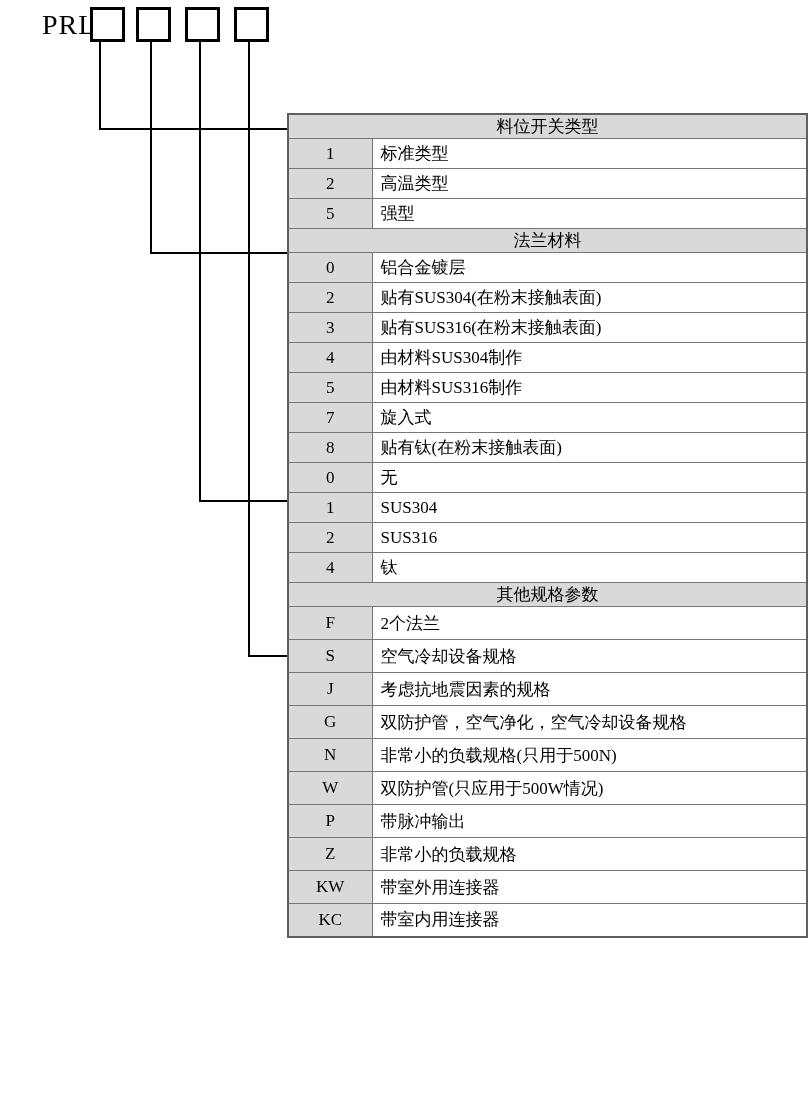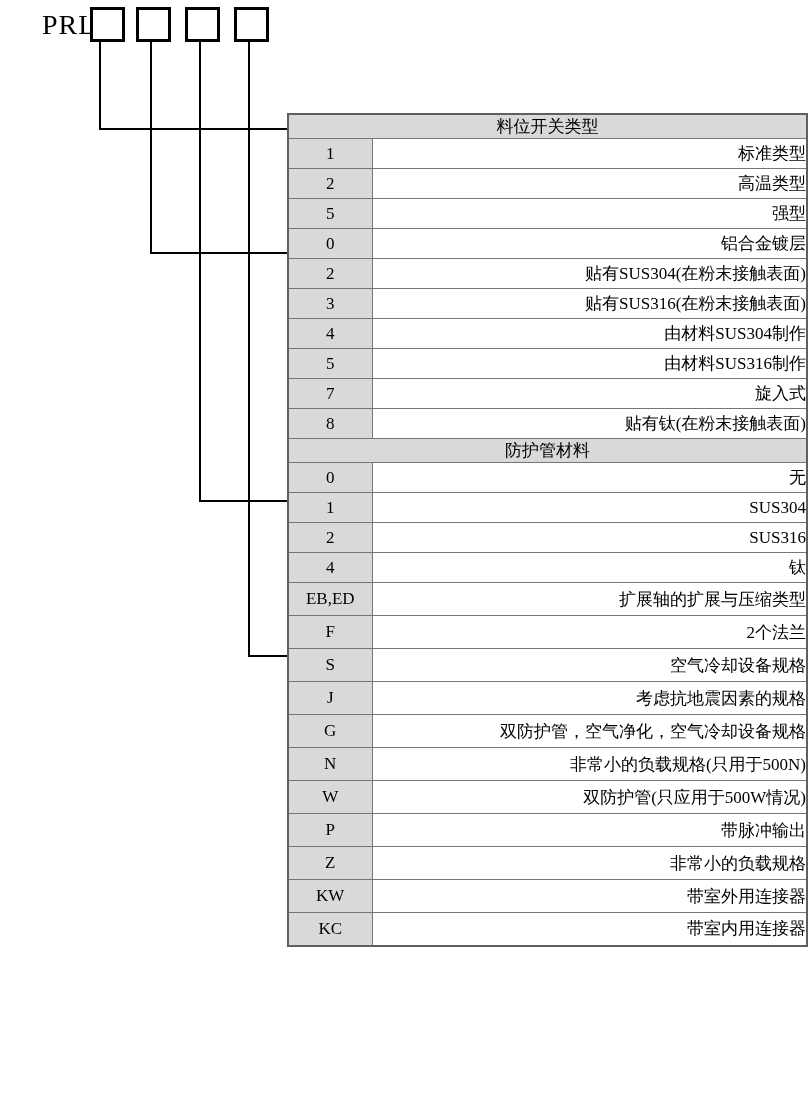--- a/index.html
+++ b/index.html
@@ -67,21 +67,21 @@
     font-size:17px;
   }
   tr.row-s{height:30px;}
   tr.row-l{height:33px;}
   td.code{
     background:var(--code-bg);
     text-align:center;
   }
   td.desc{
     background:#ffffff;
-    text-align:right;
+    text-align:left;
     padding-left:8px;
   }
 </style>
 </head>
 <body>
 
 <div class="page">
 
   <div class="prl-label">
     <span>PRL</span>
@@ -118,20 +118,23 @@
       </tr>
       <tr class="row-s">
         <td class="code">2</td>
         <td class="desc">高温类型</td>
       </tr>
       <tr class="row-s">
         <td class="code">5</td>
         <td class="desc">强型</td>
       </tr>
 
+      <tr class="hdr">
+        <td colspan="2">法兰材料</td>
+      </tr>
       <tr class="row-s">
         <td class="code">0</td>
         <td class="desc">铝合金镀层</td>
       </tr>
       <tr class="row-s">
         <td class="code">2</td>
         <td class="desc">贴有SUS304(在粉末接触表面)</td>
       </tr>
       <tr class="row-s">
         <td class="code">3</td>
@@ -147,43 +150,39 @@
       </tr>
       <tr class="row-s">
         <td class="code">7</td>
         <td class="desc">旋入式</td>
       </tr>
       <tr class="row-s">
         <td class="code">8</td>
         <td class="desc">贴有钛(在粉末接触表面)</td>
       </tr>
 
-      <tr class="hdr">
-        <td colspan="2">防护管材料</td>
-      </tr>
       <tr class="row-s">
         <td class="code">0</td>
         <td class="desc">无</td>
       </tr>
       <tr class="row-s">
         <td class="code">1</td>
         <td class="desc">SUS304</td>
       </tr>
       <tr class="row-s">
         <td class="code">2</td>
         <td class="desc">SUS316</td>
       </tr>
       <tr class="row-s">
         <td class="code">4</td>
         <td class="desc">钛</td>
       </tr>
 
-      <tr class="row-l">
-        <td class="code">EB,ED</td>
-        <td class="desc">扩展轴的扩展与压缩类型</td>
+      <tr class="hdr">
+        <td colspan="2">其他规格参数</td>
       </tr>
       <tr class="row-l">
         <td class="code">F</td>
         <td class="desc">2个法兰</td>
       </tr>
       <tr class="row-l">
         <td class="code">S</td>
         <td class="desc">空气冷却设备规格</td>
       </tr>
       <tr class="row-l">

